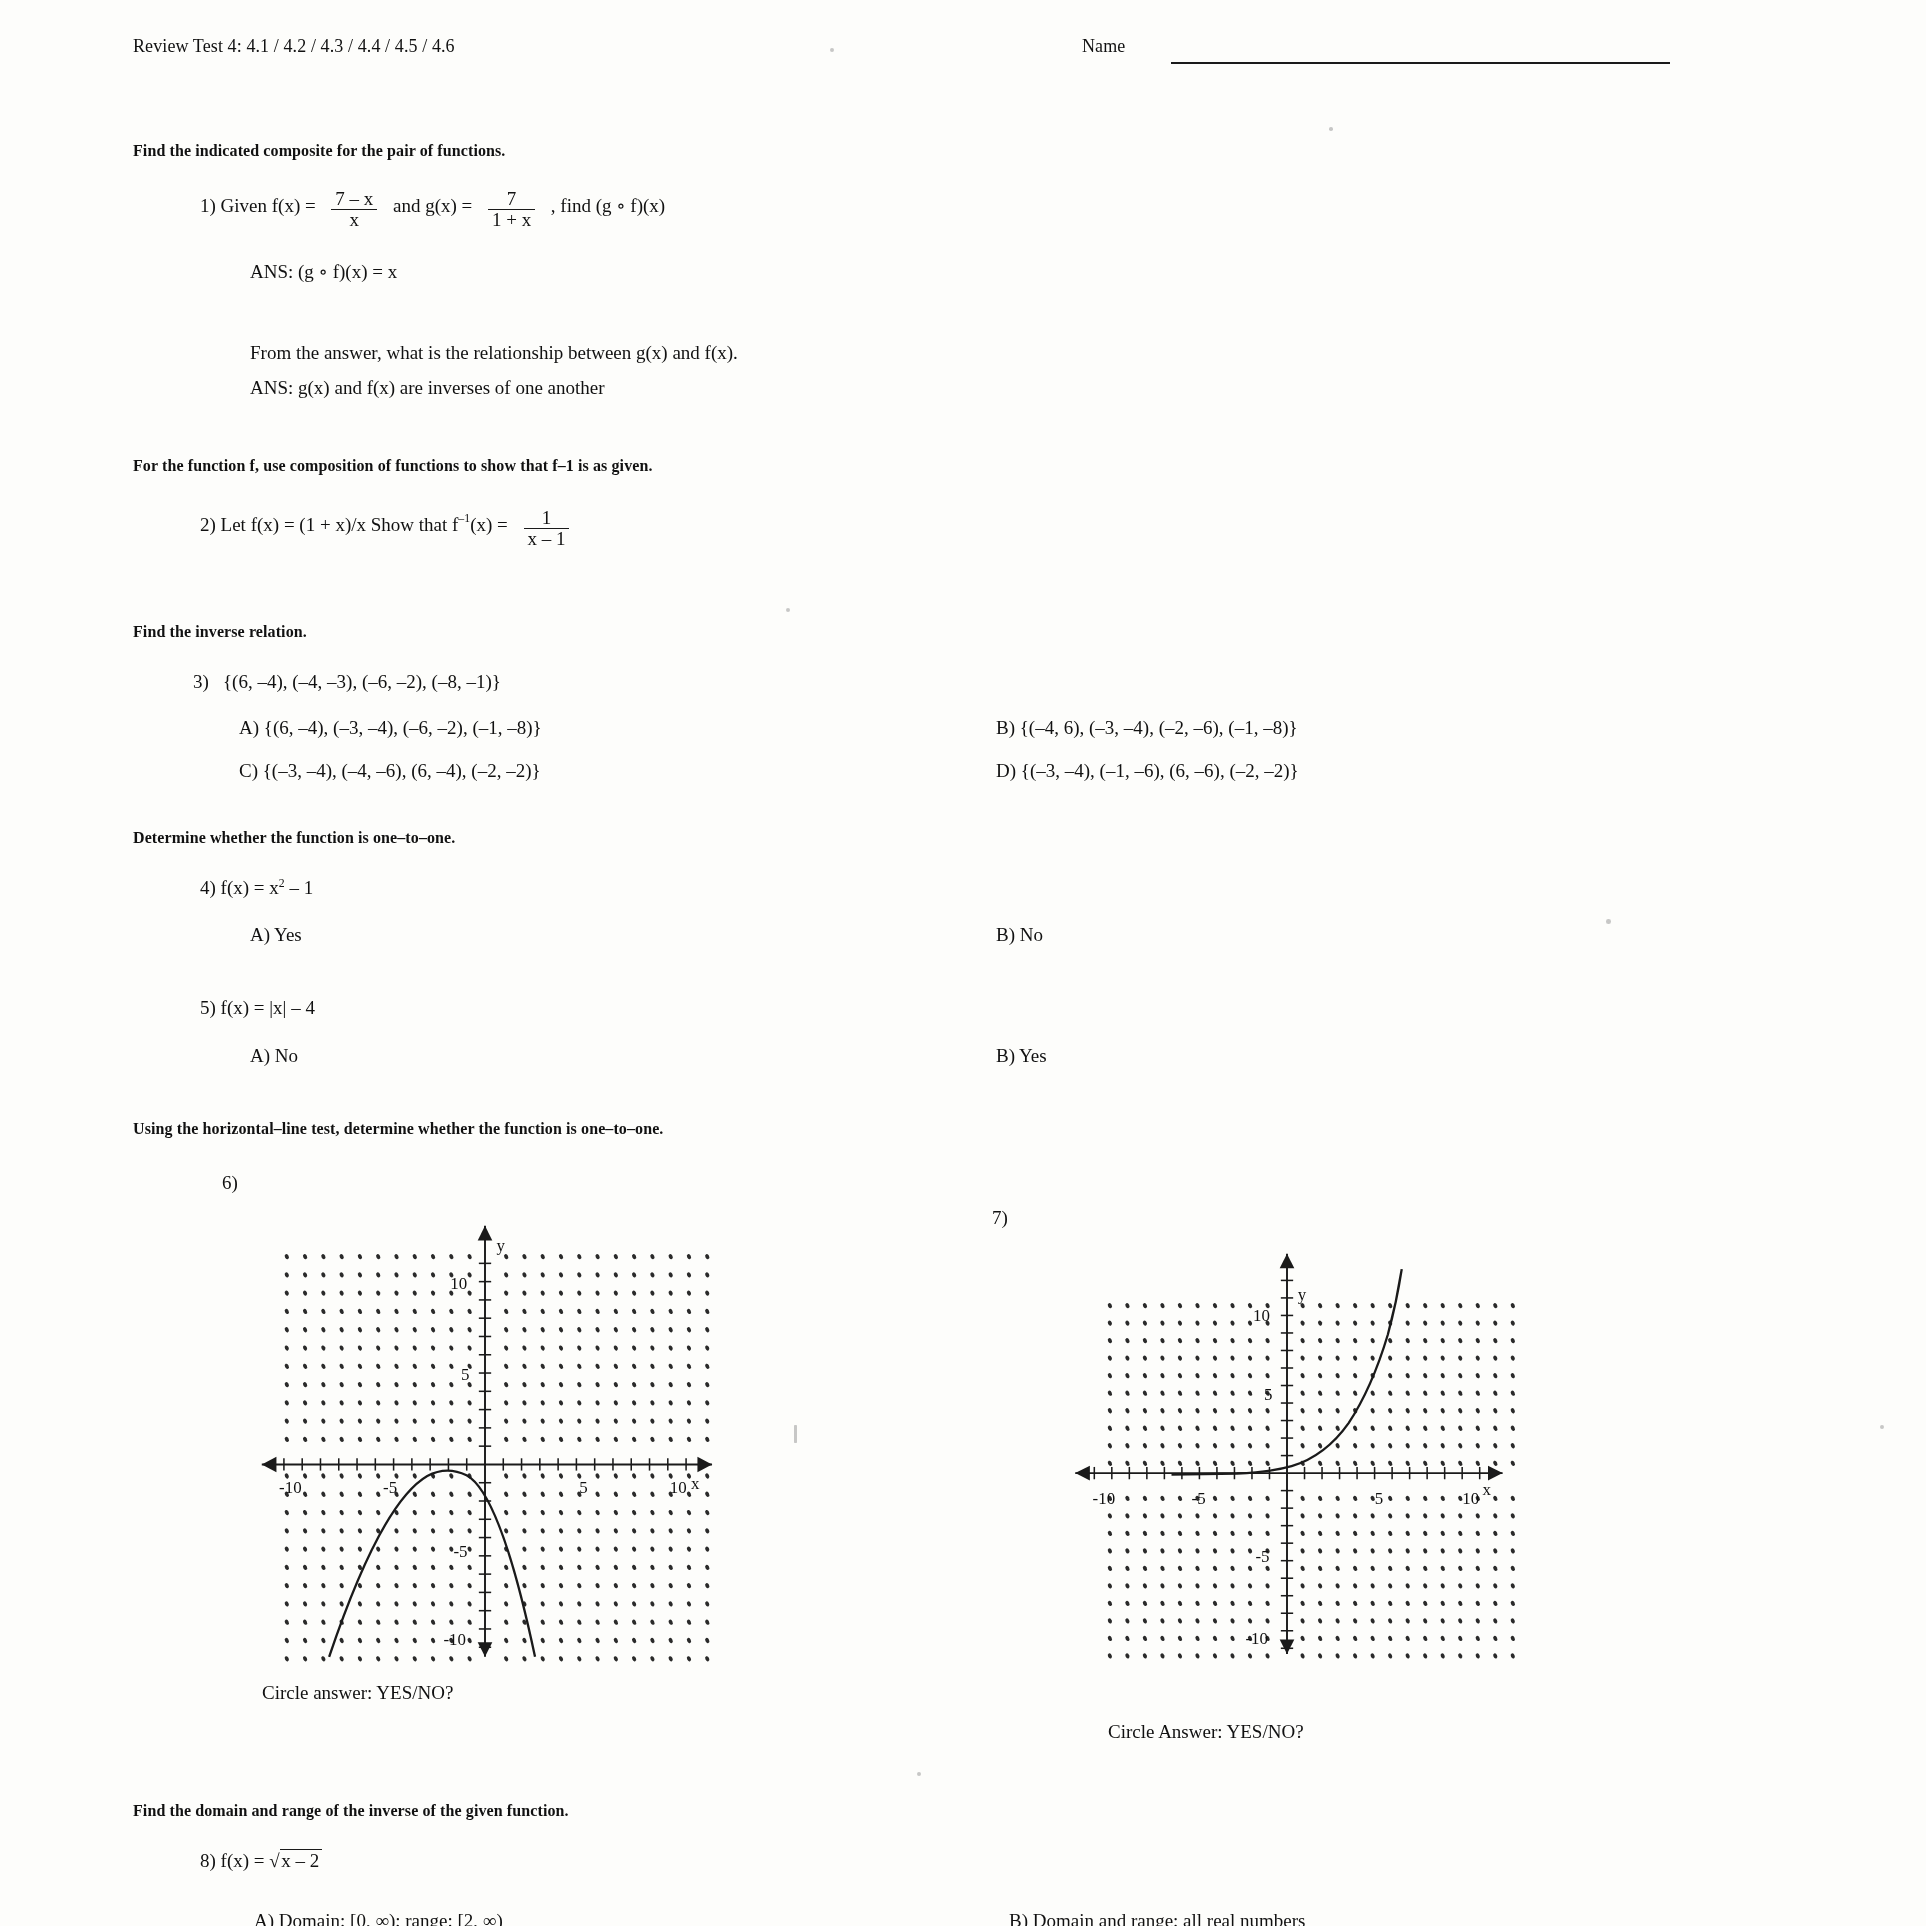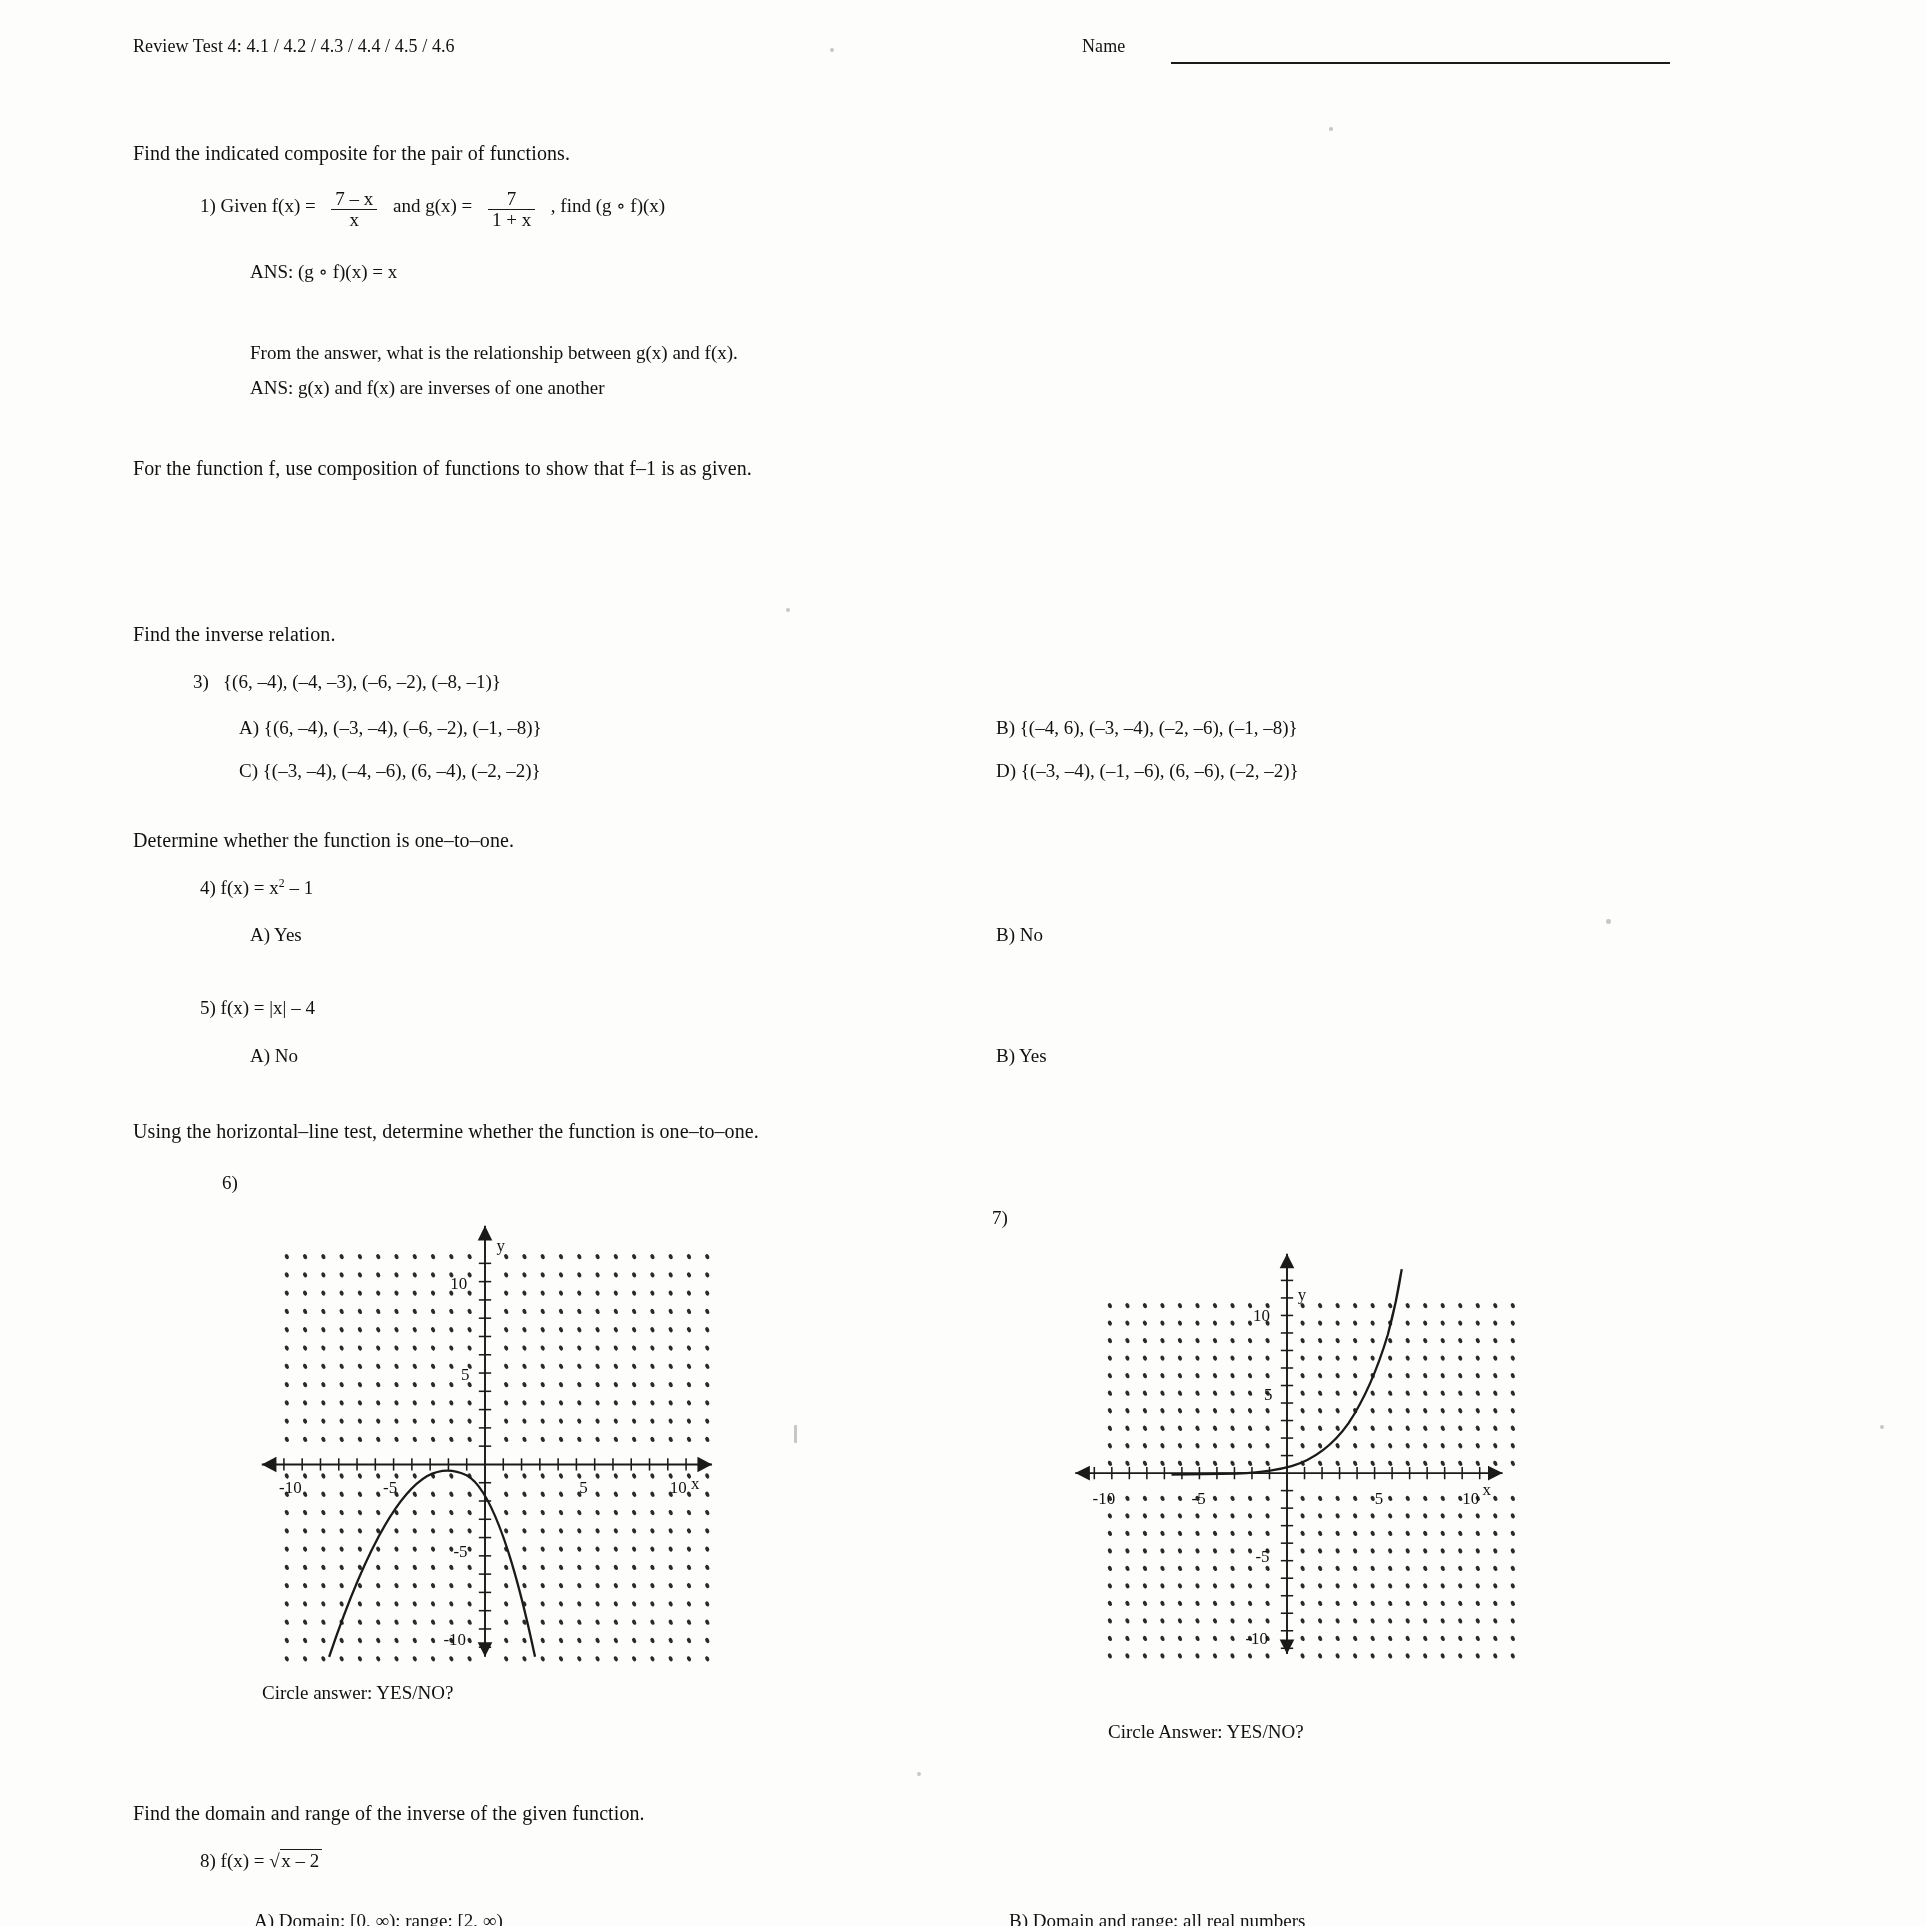--- a/index.html
+++ b/index.html
@@ -14,21 +14,21 @@
   #page {
     position: relative;
     width: 1974px;
     height: 2539px;
     background: #fdfdfb;
     overflow: hidden;
   }
   
   .t { position: absolute; white-space: nowrap; line-height: 1.05; }
   .hdr { font-size: 18px; letter-spacing: 0.1px; }
-  .dir { font-size: 20px; font-weight: 400; letter-spacing: 0.1px; }
+  .dir { font-size: 16px; font-weight: 700; letter-spacing: 0.1px; }
   .prob { font-size: 19px; }
   .ans { font-size: 19px; }
 
   .nameline {
     position: absolute;
     height: 1.5px;
     background: #1a1a1a;
   }
 
   
@@ -83,20 +83,28 @@
     </span>
     <span class="math">, find (g ∘ f)(x)</span>
   </div>
 
   <div class="t ans" style="left:250px; top:262px;">ANS: (g ∘ f)(x) = x</div>
   <div class="t ans" style="left:250px; top:343px;">From the answer,  what is the relationship between g(x) and f(x).</div>
   <div class="t ans" style="left:250px; top:378px;">ANS:  g(x) and f(x) are inverses of one another</div>
 
   <div class="t dir" style="left:133px; top:458px;">For the function f, use composition of functions to show that f–1 is as given.</div>
 
+  <div class="t prob" style="left:200px; top:508px;">
+    <span class="math">2)</span>
+    <span class="math">Let f(x) = (1 + x)/x  Show that f</span><sup class="exp">–1</sup><span class="math">(x) =</span>
+    <span class="frac">
+      <span class="num">1</span>
+      <span class="den">x – 1</span>
+    </span>
+  </div>
 
   <div class="t dir" style="left:133px; top:624px;">Find the inverse relation.</div>
 
   <div class="t prob" style="left:193px; top:672px;">3)</div>
   <div class="t prob" style="left:223px; top:672px;">{(6, –4), (–4, –3), (–6, –2), (–8, –1)}</div>
 
   <div class="t prob" style="left:239px; top:718px;">
     <span>A)</span>
     <span>{(6, –4), (–3, –4), (–6, –2), (–1, –8)}</span>
   </div>

